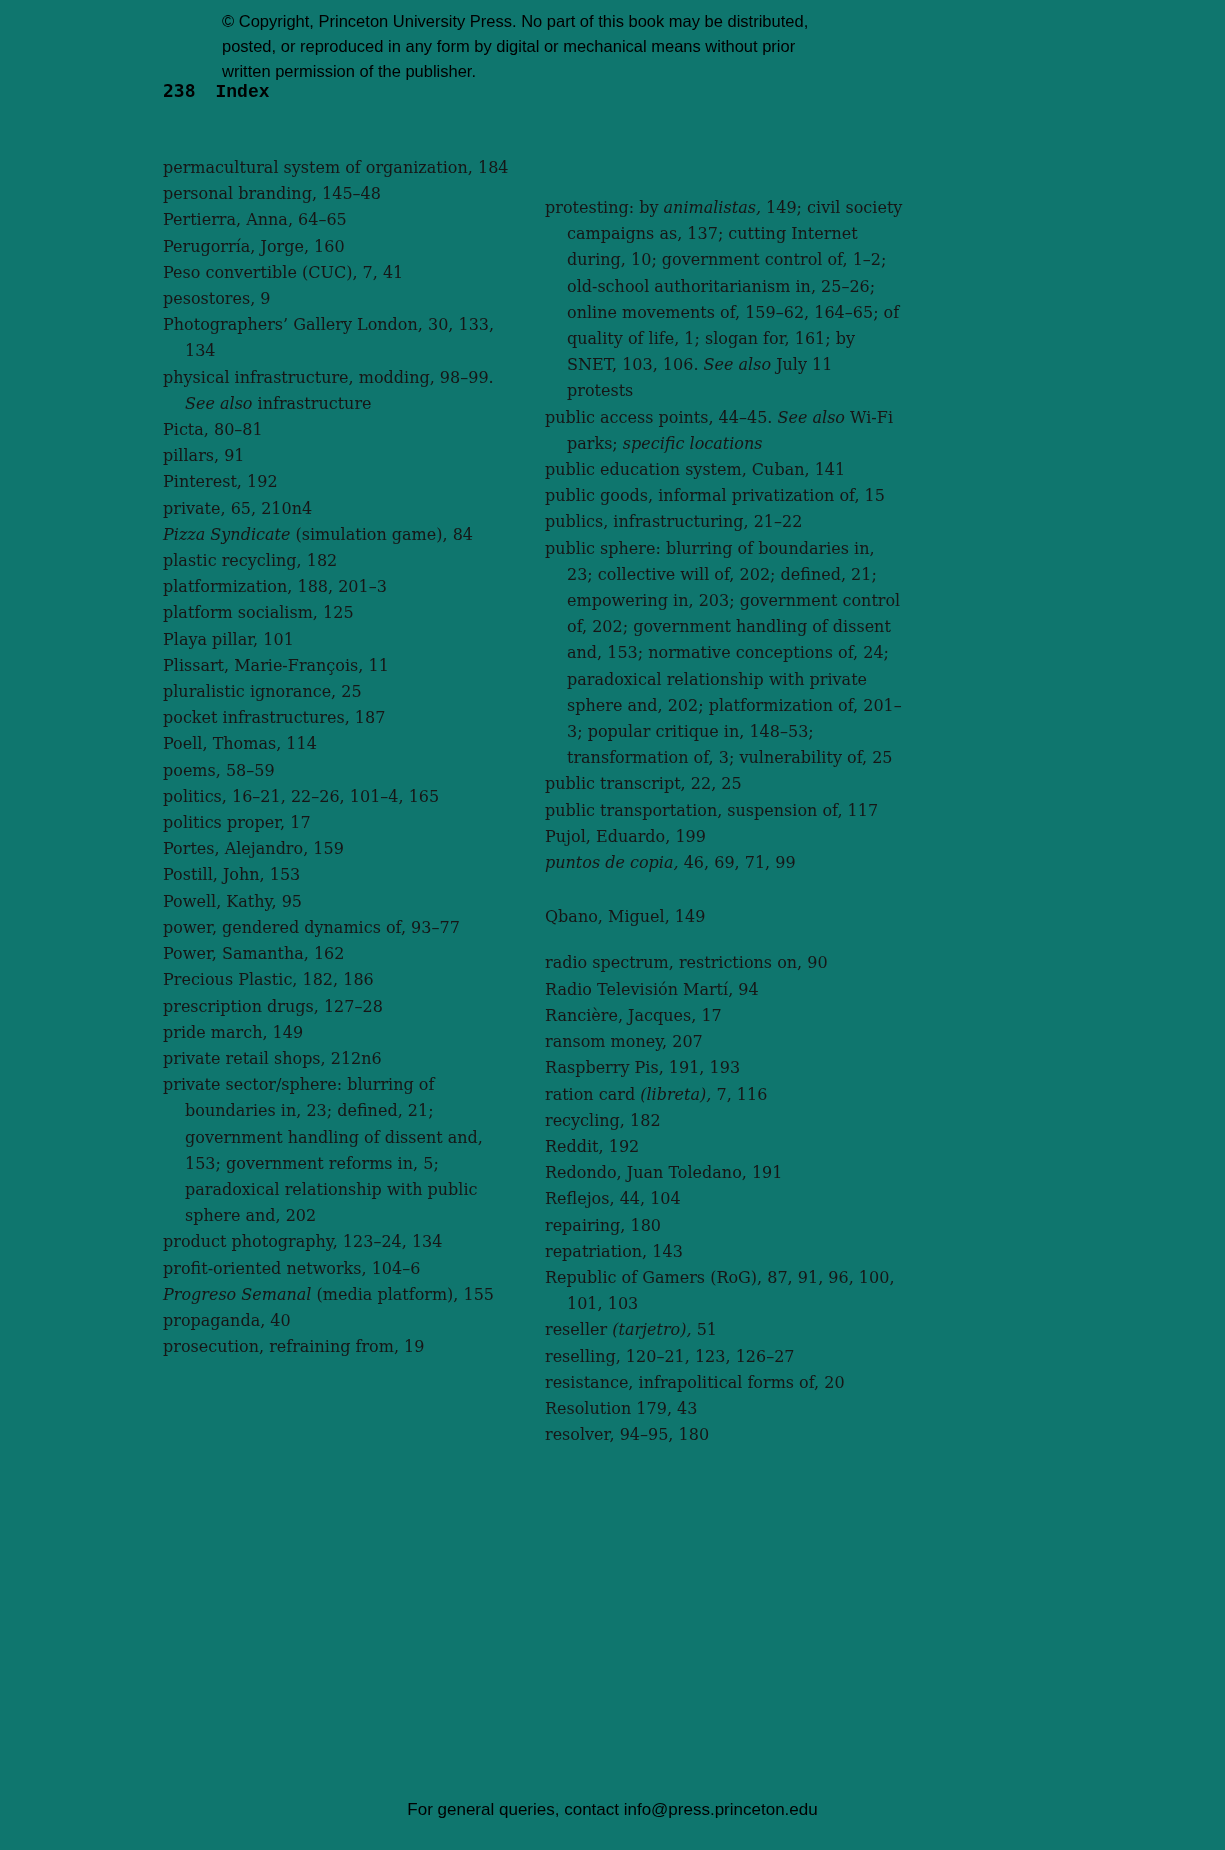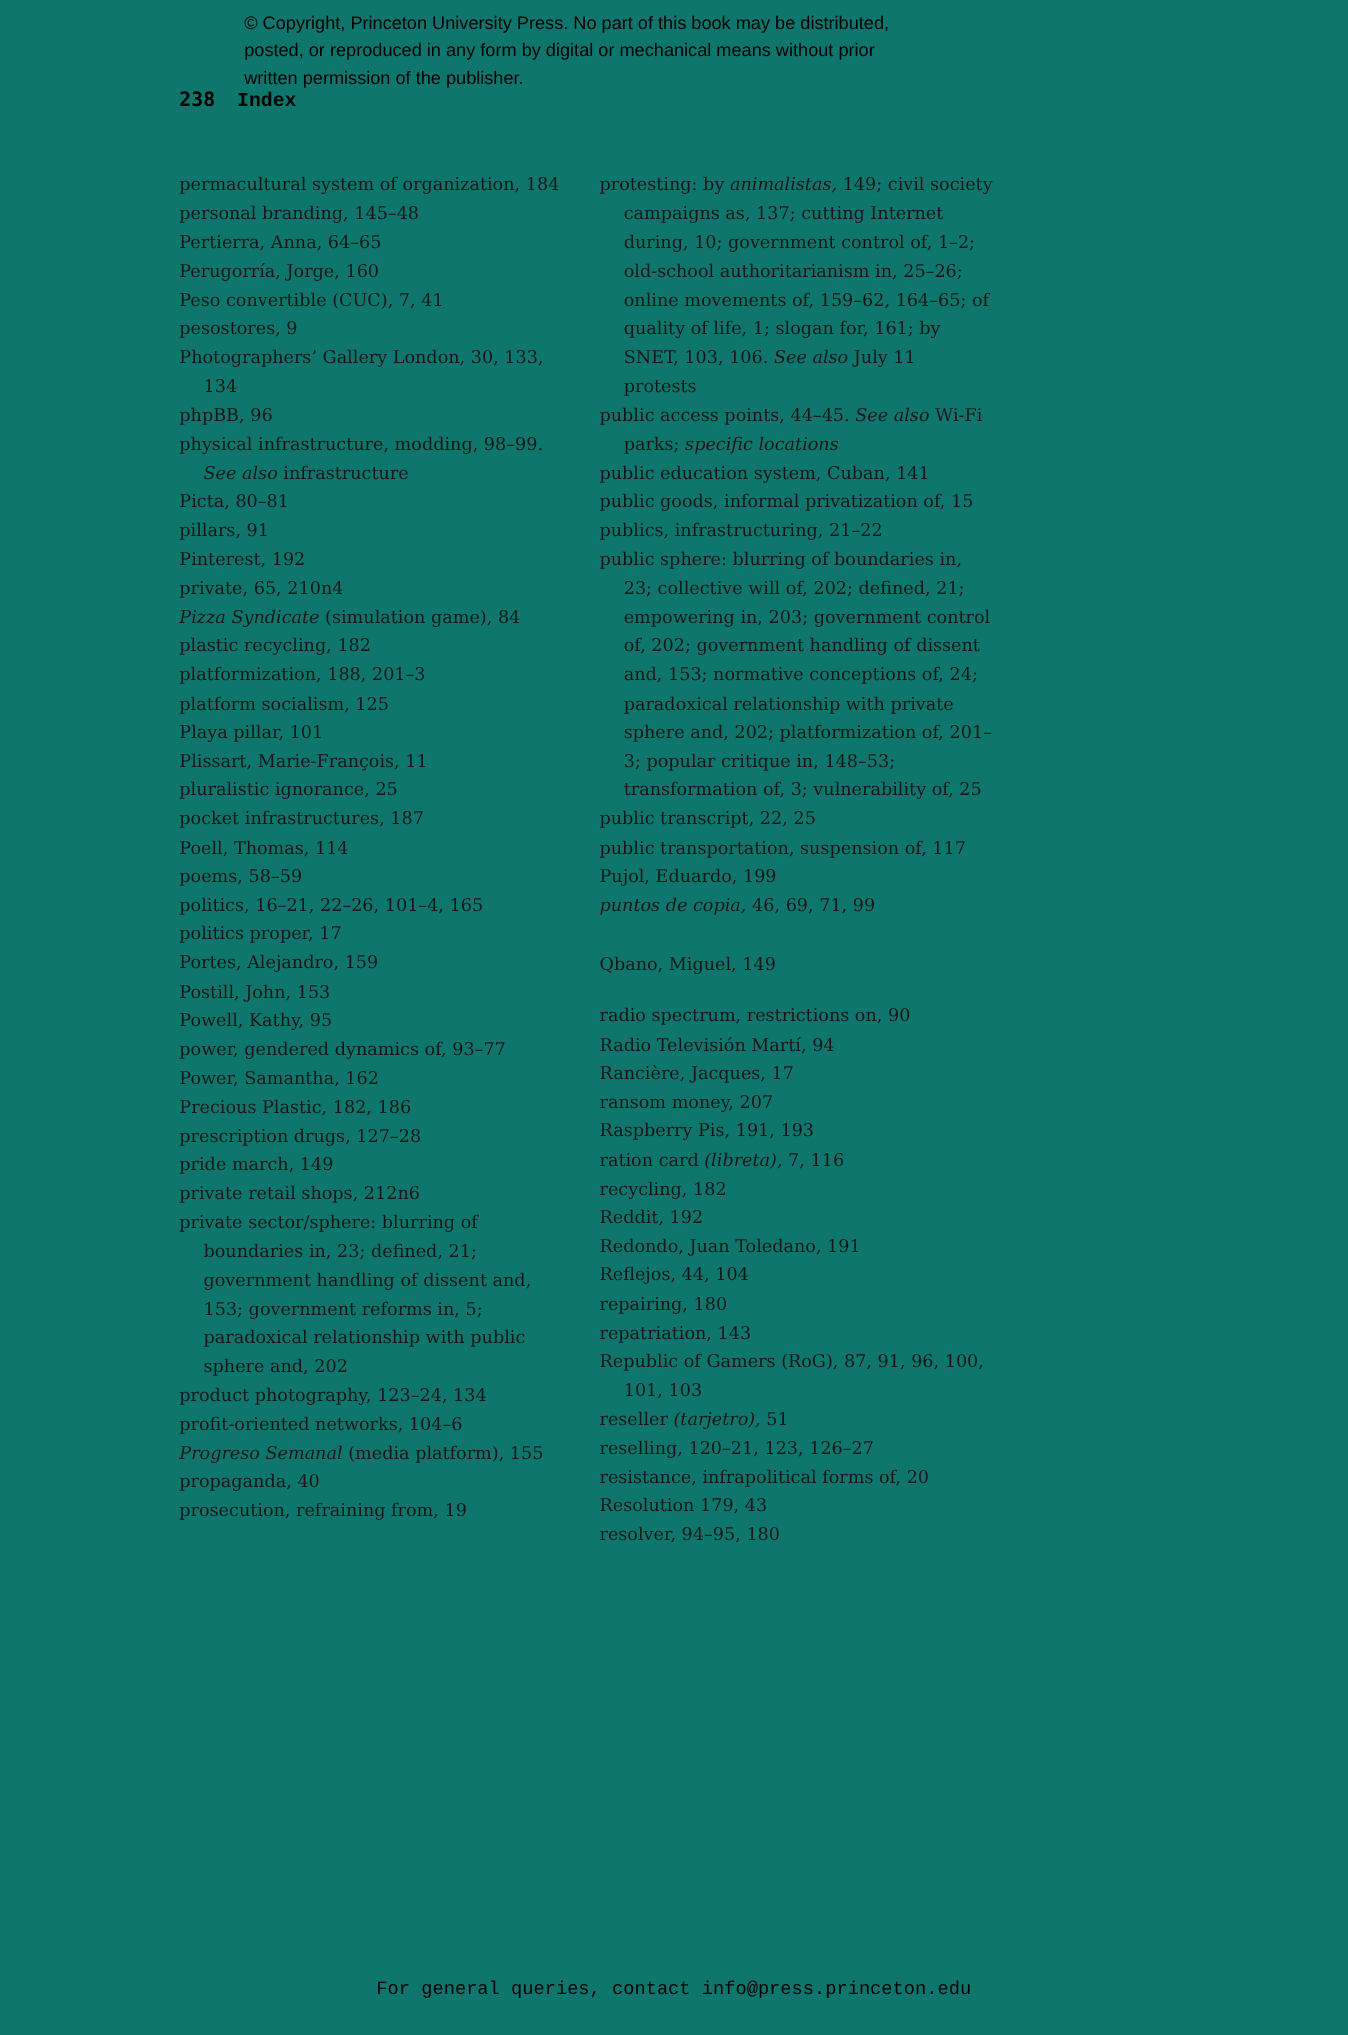--- a/index.html
+++ b/index.html
@@ -34,33 +34,33 @@
   }
   .running-head .rh-title { margin-left: 20px; font-family: Liberation Mono, monospace; }
   .col {
     position: absolute;
     top: 155px;
     width: 358px;
     font-size: 16px;
     line-height: 26.2px;
   }
   .col-left { left: 163px; }
-  .col-right { left: 545px; }
+  .col-right { left: 545px; margin-top: 40px; }
   .entry {
     padding-left: 22px;
     text-indent: -22px;
   }
   .entry .it { font-style: italic; }
   .footer {
     position: absolute;
     left: 0;
     top: 1800px;
     width: 100%;
     text-align: center;
-    font-family: Liberation Mono, monospace;
+    font-family: Liberation Sans, sans-serif;
     font-size: 17px;
     color: #000000;
   }
 </style>
 </head>
 <body>
 
 <div class="page">
 
   <div class="copyright">© Copyright, Princeton University Press. No part of this book may be distributed, posted, or reproduced in any form by digital or mechanical means without prior written permission of the publisher.</div>
@@ -70,21 +70,20 @@
   </div>
 
   <div class="col col-left">
       <div class="entry"><span>permacultural system of organization, 184</span></div>
       <div class="entry"><span>personal branding, 145–48</span></div>
       <div class="entry"><span>Pertierra, Anna, 64–65</span></div>
       <div class="entry"><span>Perugorría, Jorge, 160</span></div>
       <div class="entry"><span>Peso convertible (CUC), 7, 41</span></div>
       <div class="entry"><span>pesostores, 9</span></div>
       <div class="entry"><span>Photographers’ Gallery London, 30, 133, 134</span></div>
-      <div class="entry"><span>phpBB, 96</span></div>
       <div class="entry"><span>physical infrastructure, modding, 98–99. </span><span class="it">See also</span><span> infrastructure</span></div>
       <div class="entry"><span>Picta, 80–81</span></div>
       <div class="entry"><span>pillars, 91</span></div>
       <div class="entry"><span>Pinterest, 192</span></div>
       <div class="entry"><span>private, 65, 210n4</span></div>
       <div class="entry"><span class="it">Pizza Syndicate</span><span> (simulation game), 84</span></div>
       <div class="entry"><span>plastic recycling, 182</span></div>
       <div class="entry"><span>platformization, 188, 201–3</span></div>
       <div class="entry"><span>platform socialism, 125</span></div>
       <div class="entry"><span>Playa pillar, 101</span></div>

